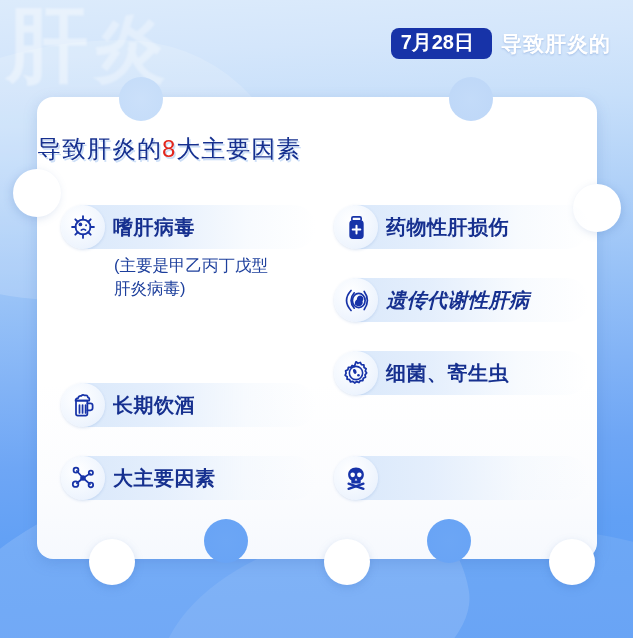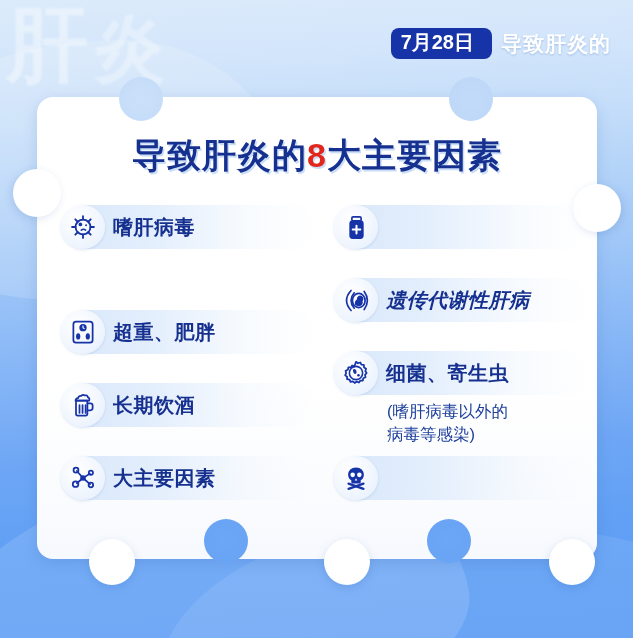--- a/index.html
+++ b/index.html
@@ -93,22 +93,22 @@
   
   .notch {
     position:absolute;
     border-radius:50%;
   }
 
   
   .card-title {
     position:absolute;
     top:36px; left:0; width:100%;
-    text-align:center;
-    font-size:34px; font-weight:bold;
+    text-align:left;
+    font-size:24px; font-weight:normal;
     color:#16308f;
     letter-spacing:1px;
     text-shadow:1.5px 1.5px 0 rgba(160,195,240,.55);
     z-index:5;
   }
   .card-title .hl { color:#e3261c; }
 
   .columns {
     position:absolute;
     top:108px; left:8px; width:100%; height:330px;
@@ -223,36 +223,24 @@
               <line x1="22" y1="22" x2="24.8" y2="24.8"></line>
               <line x1="24.8" y1="7.2" x2="22" y2="10"></line>
               <line x1="10" y1="22" x2="7.2" y2="24.8"></line>
               <circle cx="13" cy="13" r="2.1" fill="#1733a8" stroke="none"></circle>
               <path d="M14 19.5 q2.5 -2 5 0" stroke-width="1.8"></path>
               <circle cx="19.5" cy="14" r="1.1" fill="#1733a8" stroke="none"></circle>
             </svg>
           </div>
           <div class="item-label">嗜肝病毒</div>
         </div>
-      </div>
-
-      <div class="item" style="top:105px;">
-        <div class="pill">
-          <div class="icon-badge">
-            <svg width="28" height="28" viewBox="0 0 32 32" fill="none" stroke="#1733a8" stroke-width="2" stroke-linejoin="round">
-              <rect x="5" y="4" width="22" height="24" rx="3"></rect>
-              <circle cx="16" cy="11" r="4.2" fill="#1733a8" stroke="none"></circle>
-              <path d="M16 8.6 v2.6 l1.8 1.2" stroke="#ffffff" stroke-width="1.3" fill="none"></path>
-              <ellipse cx="10.5" cy="21" rx="2.4" ry="3.6" fill="#1733a8" stroke="none"></ellipse>
-              <ellipse cx="21.5" cy="21" rx="2.4" ry="3.6" fill="#1733a8" stroke="none"></ellipse>
-            </svg>
-          </div>
-          <div class="item-label">超重、肥胖</div>
-        </div>
-      </div>
+        <div class="item-sub">(主要是甲乙丙丁戊型
+肝炎病毒)</div>
+      </div>
+
 
       <div class="item" style="top:178px;">
         <div class="pill">
           <div class="icon-badge">
             <svg width="28" height="28" viewBox="0 0 32 32" fill="none" stroke="#1733a8" stroke-width="2" stroke-linejoin="round" stroke-linecap="round">
               <path d="M8 11 h13 v15 a2 2 0 0 1 -2 2 h-9 a2 2 0 0 1 -2 -2 z"></path>
               <path d="M21 14 h3.5 a2.5 2.5 0 0 1 2.5 2.5 v3 a2.5 2.5 0 0 1 -2.5 2.5 H21"></path>
               <path d="M7.5 11 q0 -3 3 -3 q0.6 -2.6 3.5 -2.3 q1.5 -2 4 -0.6 q3 -0.8 3.6 2.2 q2.4 0.6 1.4 3.7 z" fill="none"></path>
               <line x1="12" y1="16" x2="12" y2="25"></line>
               <line x1="15.5" y1="16" x2="15.5" y2="25"></line>
@@ -289,20 +277,21 @@
       <div class="item" style="top:0px;">
         <div class="pill">
           <div class="icon-badge">
             <svg width="27" height="27" viewBox="0 0 32 32" fill="none" stroke="#1733a8" stroke-width="2" stroke-linejoin="round">
               <rect x="10.5" y="3.5" width="11" height="4.5" rx="1.6"></rect>
               <path d="M8.5 11.5 a3 3 0 0 1 3 -3 h9 a3 3 0 0 1 3 3 v14 a3 3 0 0 1 -3 3 h-9 a3 3 0 0 1 -3 -3 z" fill="#1733a8" stroke="#1733a8"></path>
               <line x1="16" y1="14" x2="16" y2="23" stroke="#ffffff" stroke-width="2.4" stroke-linecap="round"></line>
               <line x1="11.5" y1="18.5" x2="20.5" y2="18.5" stroke="#ffffff" stroke-width="2.4" stroke-linecap="round"></line>
             </svg>
           </div>
+          <div class="item-label">药物性肝损伤</div>
         </div>
       </div>
 
       <div class="item" style="top:73px;font-style:italic;">
         <div class="pill">
           <div class="icon-badge">
             <svg width="29" height="29" viewBox="0 0 32 32" fill="none" stroke="#1733a8" stroke-width="1.9" stroke-linecap="round">
               <path d="M10 5 q-5 5.5 -5 11 q0 5.5 5 11" fill="none"></path>
               <path d="M13.5 7.5 q-3.5 4 -3.5 8.5 q0 4.5 3.5 8.5" fill="none"></path>
               <path d="M24.5 6 q3.5 4.8 3.5 10 q0 5.2 -3.5 10" fill="none"></path>
@@ -320,22 +309,20 @@
           <div class="icon-badge">
             <svg width="28" height="28" viewBox="0 0 32 32" fill="none" stroke="#1733a8" stroke-width="2" stroke-linejoin="round">
               <path d="M16 3.2 l2.2 1.7 2.7 -0.9 1.3 2.5 2.8 0.3 0.2 2.8 2.4 1.5 -1 2.6 1.6 2.3 -1.9 2.1 0.6 2.8 -2.6 1.1 -0.5 2.8 -2.8 -0.2 -1.6 2.3 -2.6 -1.1 -2.3 1.6 -2.1 -1.9 -2.7 0.7 -1.1 -2.6 -2.8 -0.5 0.1 -2.8 -2.3 -1.6 1.1 -2.6 -0.6 -2.7 2.6 -1.1 0.6 -2.8 2.8 0.2 1.5 -2.3 2.6 1z" fill="none"></path>
               <circle cx="16" cy="16" r="7.6" fill="none" stroke-width="1.8"></circle>
               <ellipse cx="14.6" cy="14.2" rx="1.9" ry="2.9" fill="#1733a8" stroke="none" transform="rotate(-22 14.6 14.2)"></ellipse>
               <circle cx="18.8" cy="18.6" r="1.5" fill="#1733a8" stroke="none"></circle>
             </svg>
           </div>
           <div class="item-label">细菌、寄生虫</div>
         </div>
-        <div class="item-sub">(嗜肝病毒以外的
-病毒等感染)</div>
       </div>
 
       <div class="item" style="top:251px;">
         <div class="pill">
           <div class="icon-badge">
             <svg width="28" height="28" viewBox="0 0 32 32" fill="#1733a8" stroke="#1733a8" stroke-width="2.6" stroke-linecap="round">
               <path d="M16 4 c-5.4 0 -9 3.6 -9 8.2 0 3 1.6 5.2 3.6 6.4 l0 2.2 c0 0.9 0.8 1.6 1.7 1.6 l7.4 0 c0.9 0 1.7 -0.7 1.7 -1.6 l0 -2.2 c2 -1.2 3.6 -3.4 3.6 -6.4 C25 7.6 21.4 4 16 4 z" stroke="none"></path>
               <circle cx="12.2" cy="12.4" r="2.6" fill="#ffffff" stroke="none"></circle>
               <circle cx="19.8" cy="12.4" r="2.6" fill="#ffffff" stroke="none"></circle>
               <path d="M16 16.2 l-1.5 2.6 h3 z" fill="#ffffff" stroke="none"></path>

